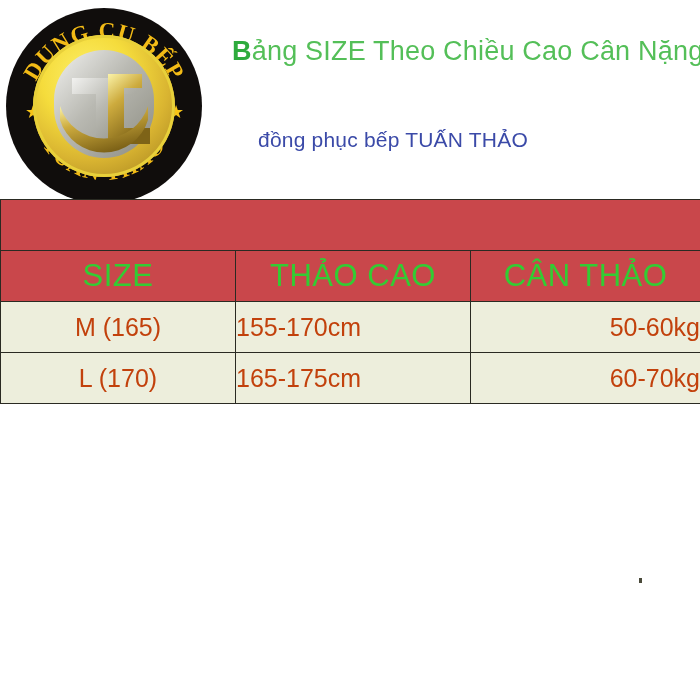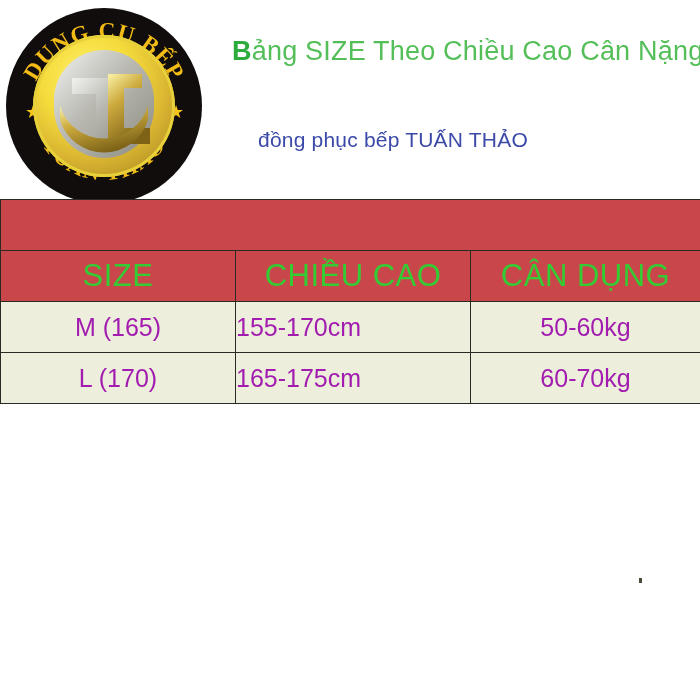--- a/index.html
+++ b/index.html
@@ -127,36 +127,36 @@
     color: #33cc33;
     font-size: 31px;
     text-align: center;
     font-family: "Liberation Sans", sans-serif;
     letter-spacing: 0.5px;
     border-color: #2a1414;
   }
 
   tr.data-row td {
     background: #edeedc;
-    color: #a21caf;
+    color: #c2410c;
     font-size: 25px;
     height: 50px;
     border-color: #34342a;
   }
   td.cell-size {
     text-align: center;
     padding-left: 20px;
     font-family: "Liberation Sans", sans-serif;
   }
   td.cell-height {
     text-align: left;
     padding-left: 6px;
   }
   td.cell-weight {
-    text-align: center;
+    text-align: right;
     padding-right: 22px;
   }
 
   #artifact-dot {
     position: absolute;
     left: 639px; top: 578px;
     width: 3px; height: 5px;
     background: #4a4a3a;
   }
 </style>
@@ -218,22 +218,22 @@
     <col class="c-size">
       <col class="c-height">
       <col class="c-weight">
   </colgroup>
   <tbody>
     <tr class="band-row">
       <td colspan="3"></td>
     </tr>
     <tr class="head-row">
       <th>SIZE</th>
-      <th>CHIỀU CAO</th>
-      <th>CÂN DỤNG</th>
+      <th>THẢO CAO</th>
+      <th>CÂN THẢO</th>
     </tr>
 
     <tr class="data-row">
       <td class="cell-size">M (165)</td>
       <td class="cell-height">155-170cm</td>
       <td class="cell-weight">50-60kg</td>
     </tr>
     <tr class="data-row">
       <td class="cell-size">L (170)</td>
       <td class="cell-height">165-175cm</td>

